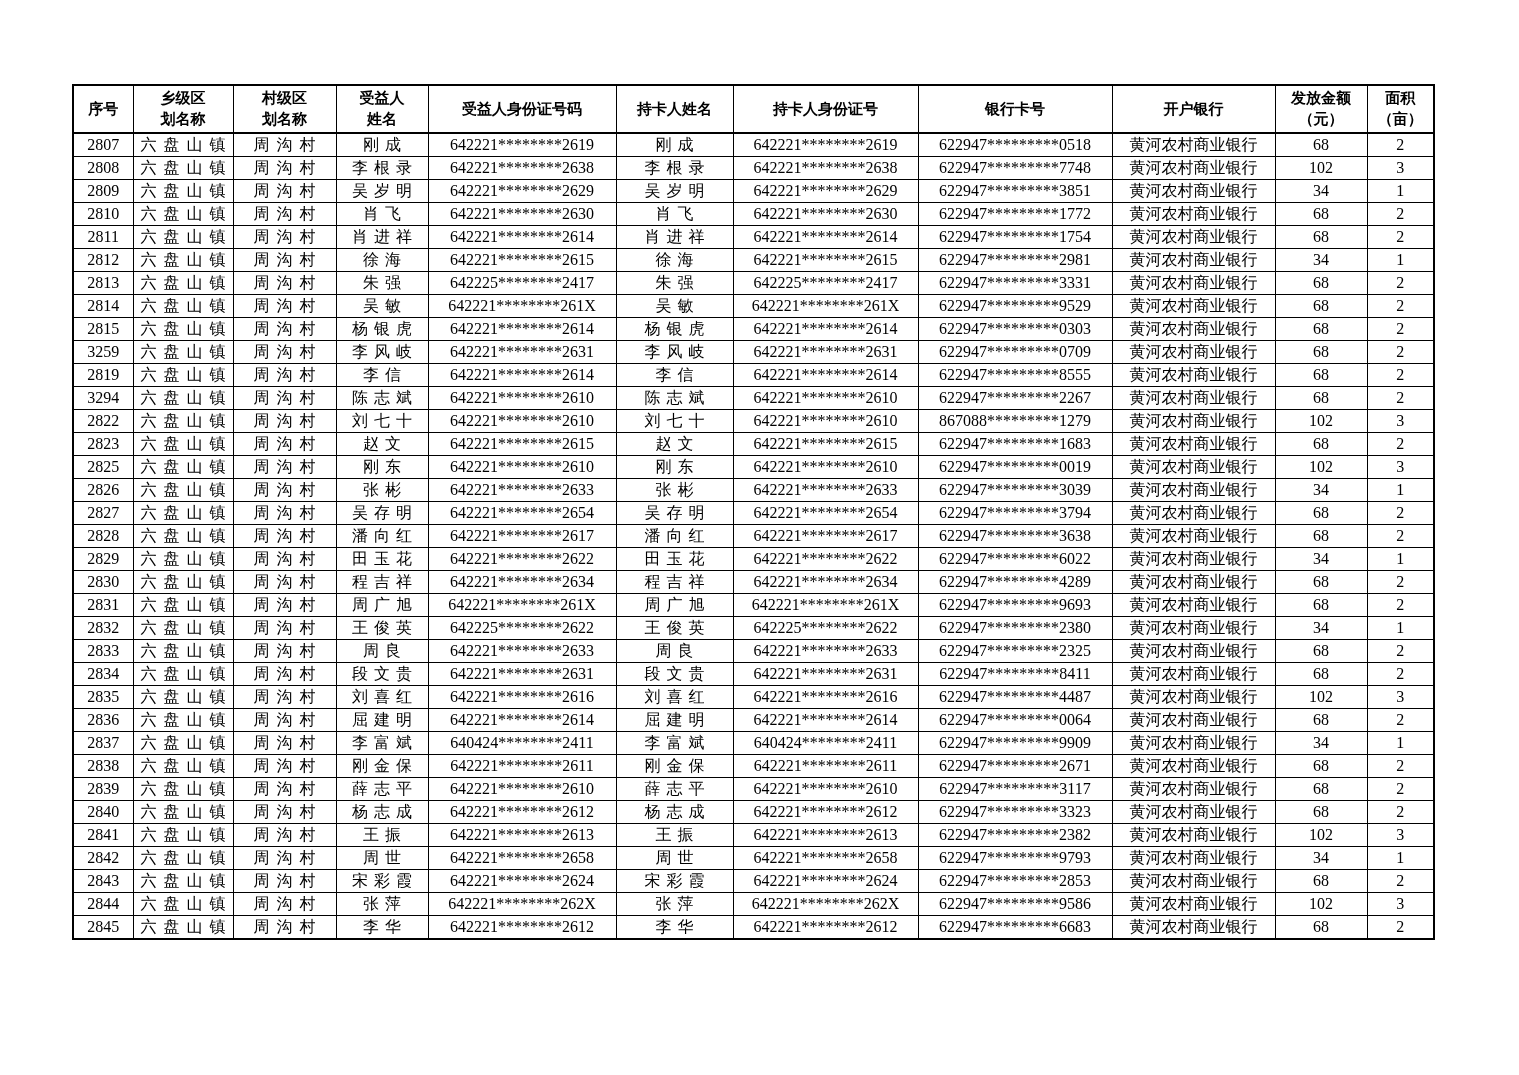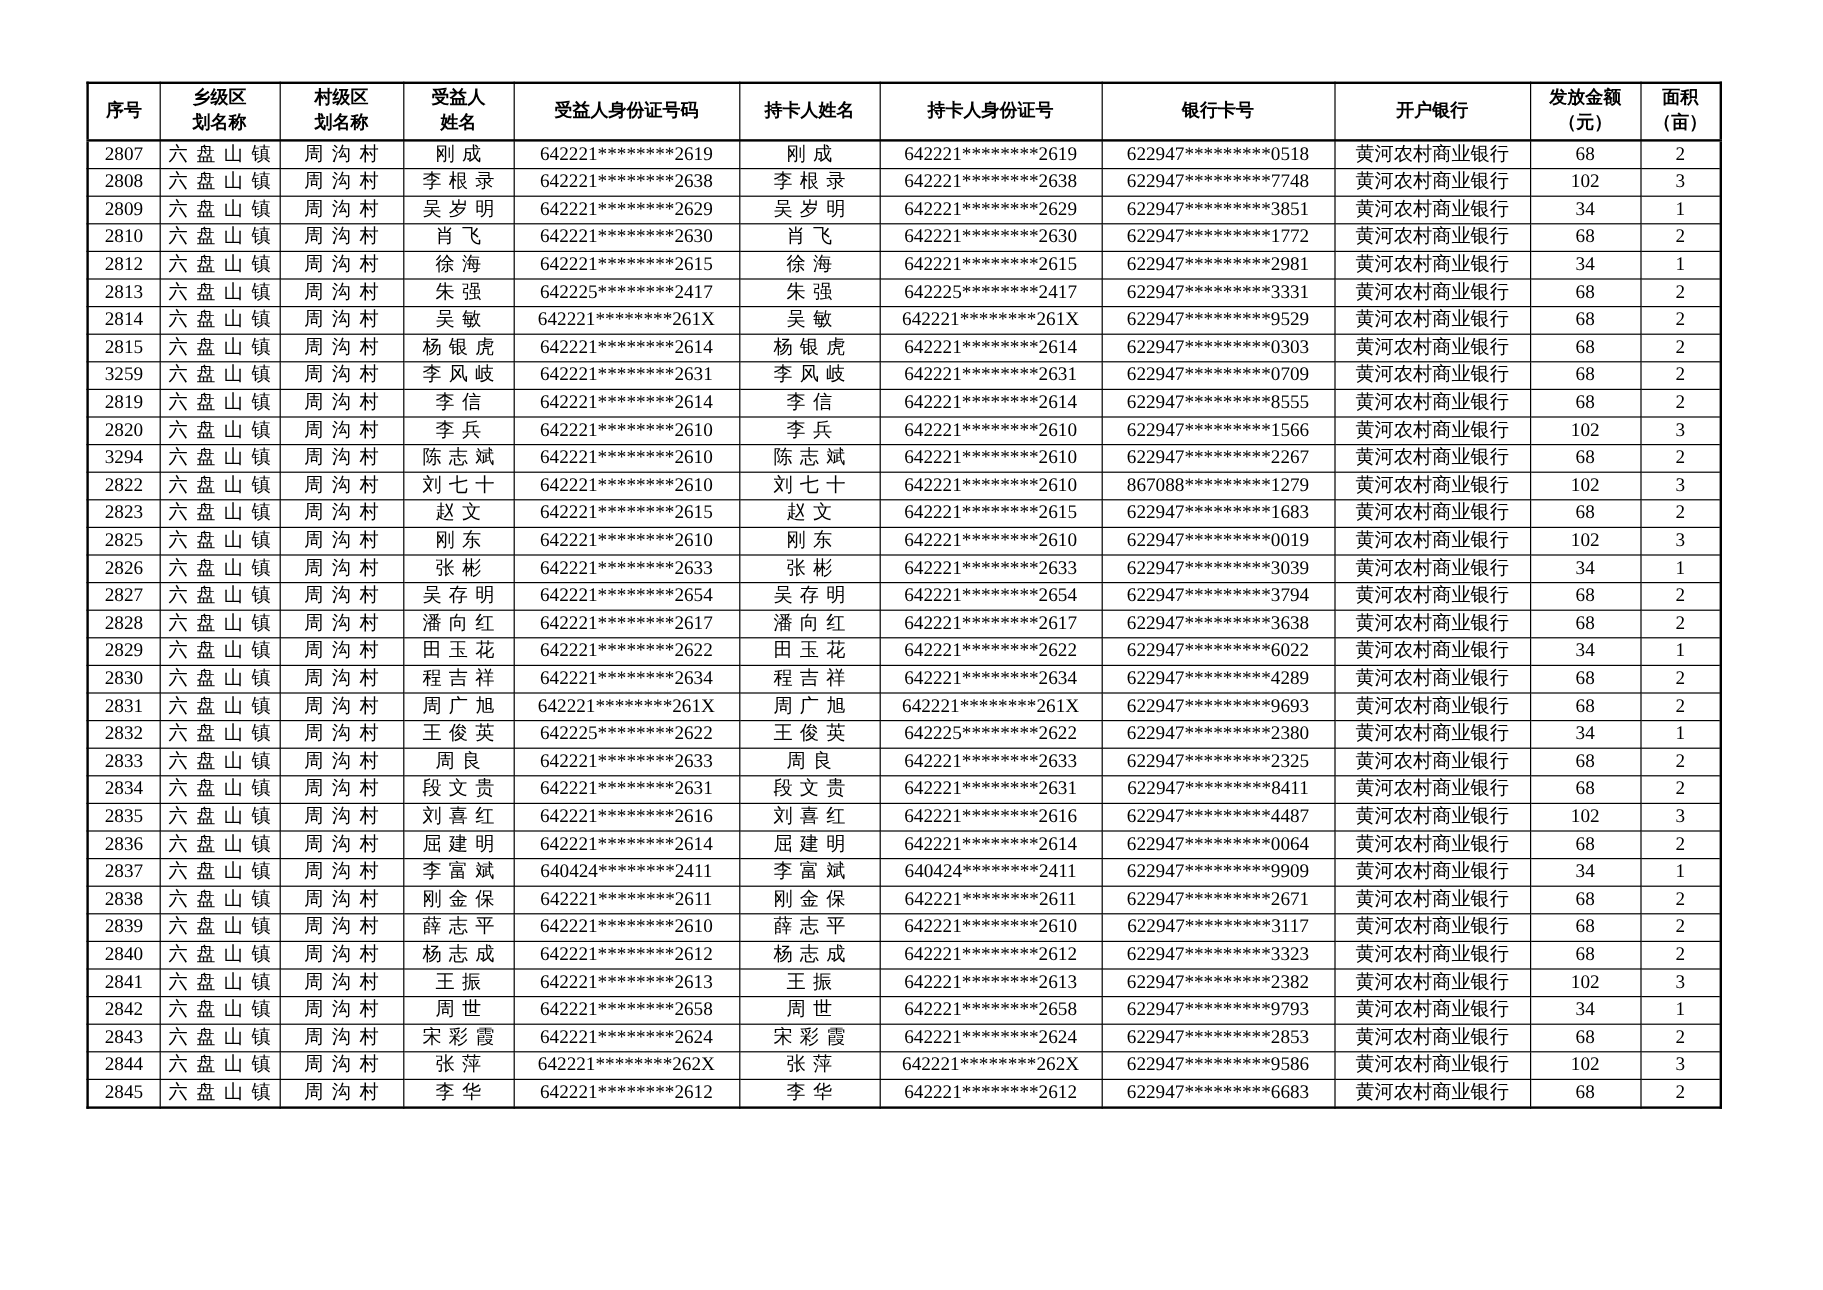--- a/index.html
+++ b/index.html
@@ -12,21 +12,21 @@
   .page {
     position: relative;
     width: 1519px;
     height: 1075px;
     background: #ffffff;
     overflow: hidden;
   }
   .table-wrap {
     position: absolute;
     left: 72px;
-    top: 68px;
+    top: 84px;
     border-radius: 19px;
   }
   table.grid {
     border-collapse: collapse;
     table-layout: fixed;
     border: 2px solid #000;
   }
   table.grid th, table.grid td {
     border: 1px solid #000;
     text-align: center;
@@ -158,20 +158,33 @@
             <td class="spread-name">肖飞</td>
             <td>642221********2630</td>
             <td class="spread-name">肖飞</td>
             <td>642221********2630</td>
             <td>622947*********1772</td>
             <td>黄河农村商业银行</td>
             <td>68</td>
             <td>2</td>
           </tr>
           <tr>
+            <td>2811</td>
+            <td class="spread">六盘山镇</td>
+            <td class="spread">周沟村</td>
+            <td class="spread-name">肖进祥</td>
+            <td>642221********2614</td>
+            <td class="spread-name">肖进祥</td>
+            <td>642221********2614</td>
+            <td>622947*********1754</td>
+            <td>黄河农村商业银行</td>
+            <td>68</td>
+            <td>2</td>
+          </tr>
+          <tr>
             <td>2812</td>
             <td class="spread">六盘山镇</td>
             <td class="spread">周沟村</td>
             <td class="spread-name">徐海</td>
             <td>642221********2615</td>
             <td class="spread-name">徐海</td>
             <td>642221********2615</td>
             <td>622947*********2981</td>
             <td>黄河农村商业银行</td>
             <td>34</td>
@@ -234,33 +247,20 @@
             <td class="spread">六盘山镇</td>
             <td class="spread">周沟村</td>
             <td class="spread-name">李信</td>
             <td>642221********2614</td>
             <td class="spread-name">李信</td>
             <td>642221********2614</td>
             <td>622947*********8555</td>
             <td>黄河农村商业银行</td>
             <td>68</td>
             <td>2</td>
-          </tr>
-          <tr>
-            <td>2820</td>
-            <td class="spread">六盘山镇</td>
-            <td class="spread">周沟村</td>
-            <td class="spread-name">李兵</td>
-            <td>642221********2610</td>
-            <td class="spread-name">李兵</td>
-            <td>642221********2610</td>
-            <td>622947*********1566</td>
-            <td>黄河农村商业银行</td>
-            <td>102</td>
-            <td>3</td>
           </tr>
           <tr>
             <td>3294</td>
             <td class="spread">六盘山镇</td>
             <td class="spread">周沟村</td>
             <td class="spread-name">陈志斌</td>
             <td>642221********2610</td>
             <td class="spread-name">陈志斌</td>
             <td>642221********2610</td>
             <td>622947*********2267</td>

